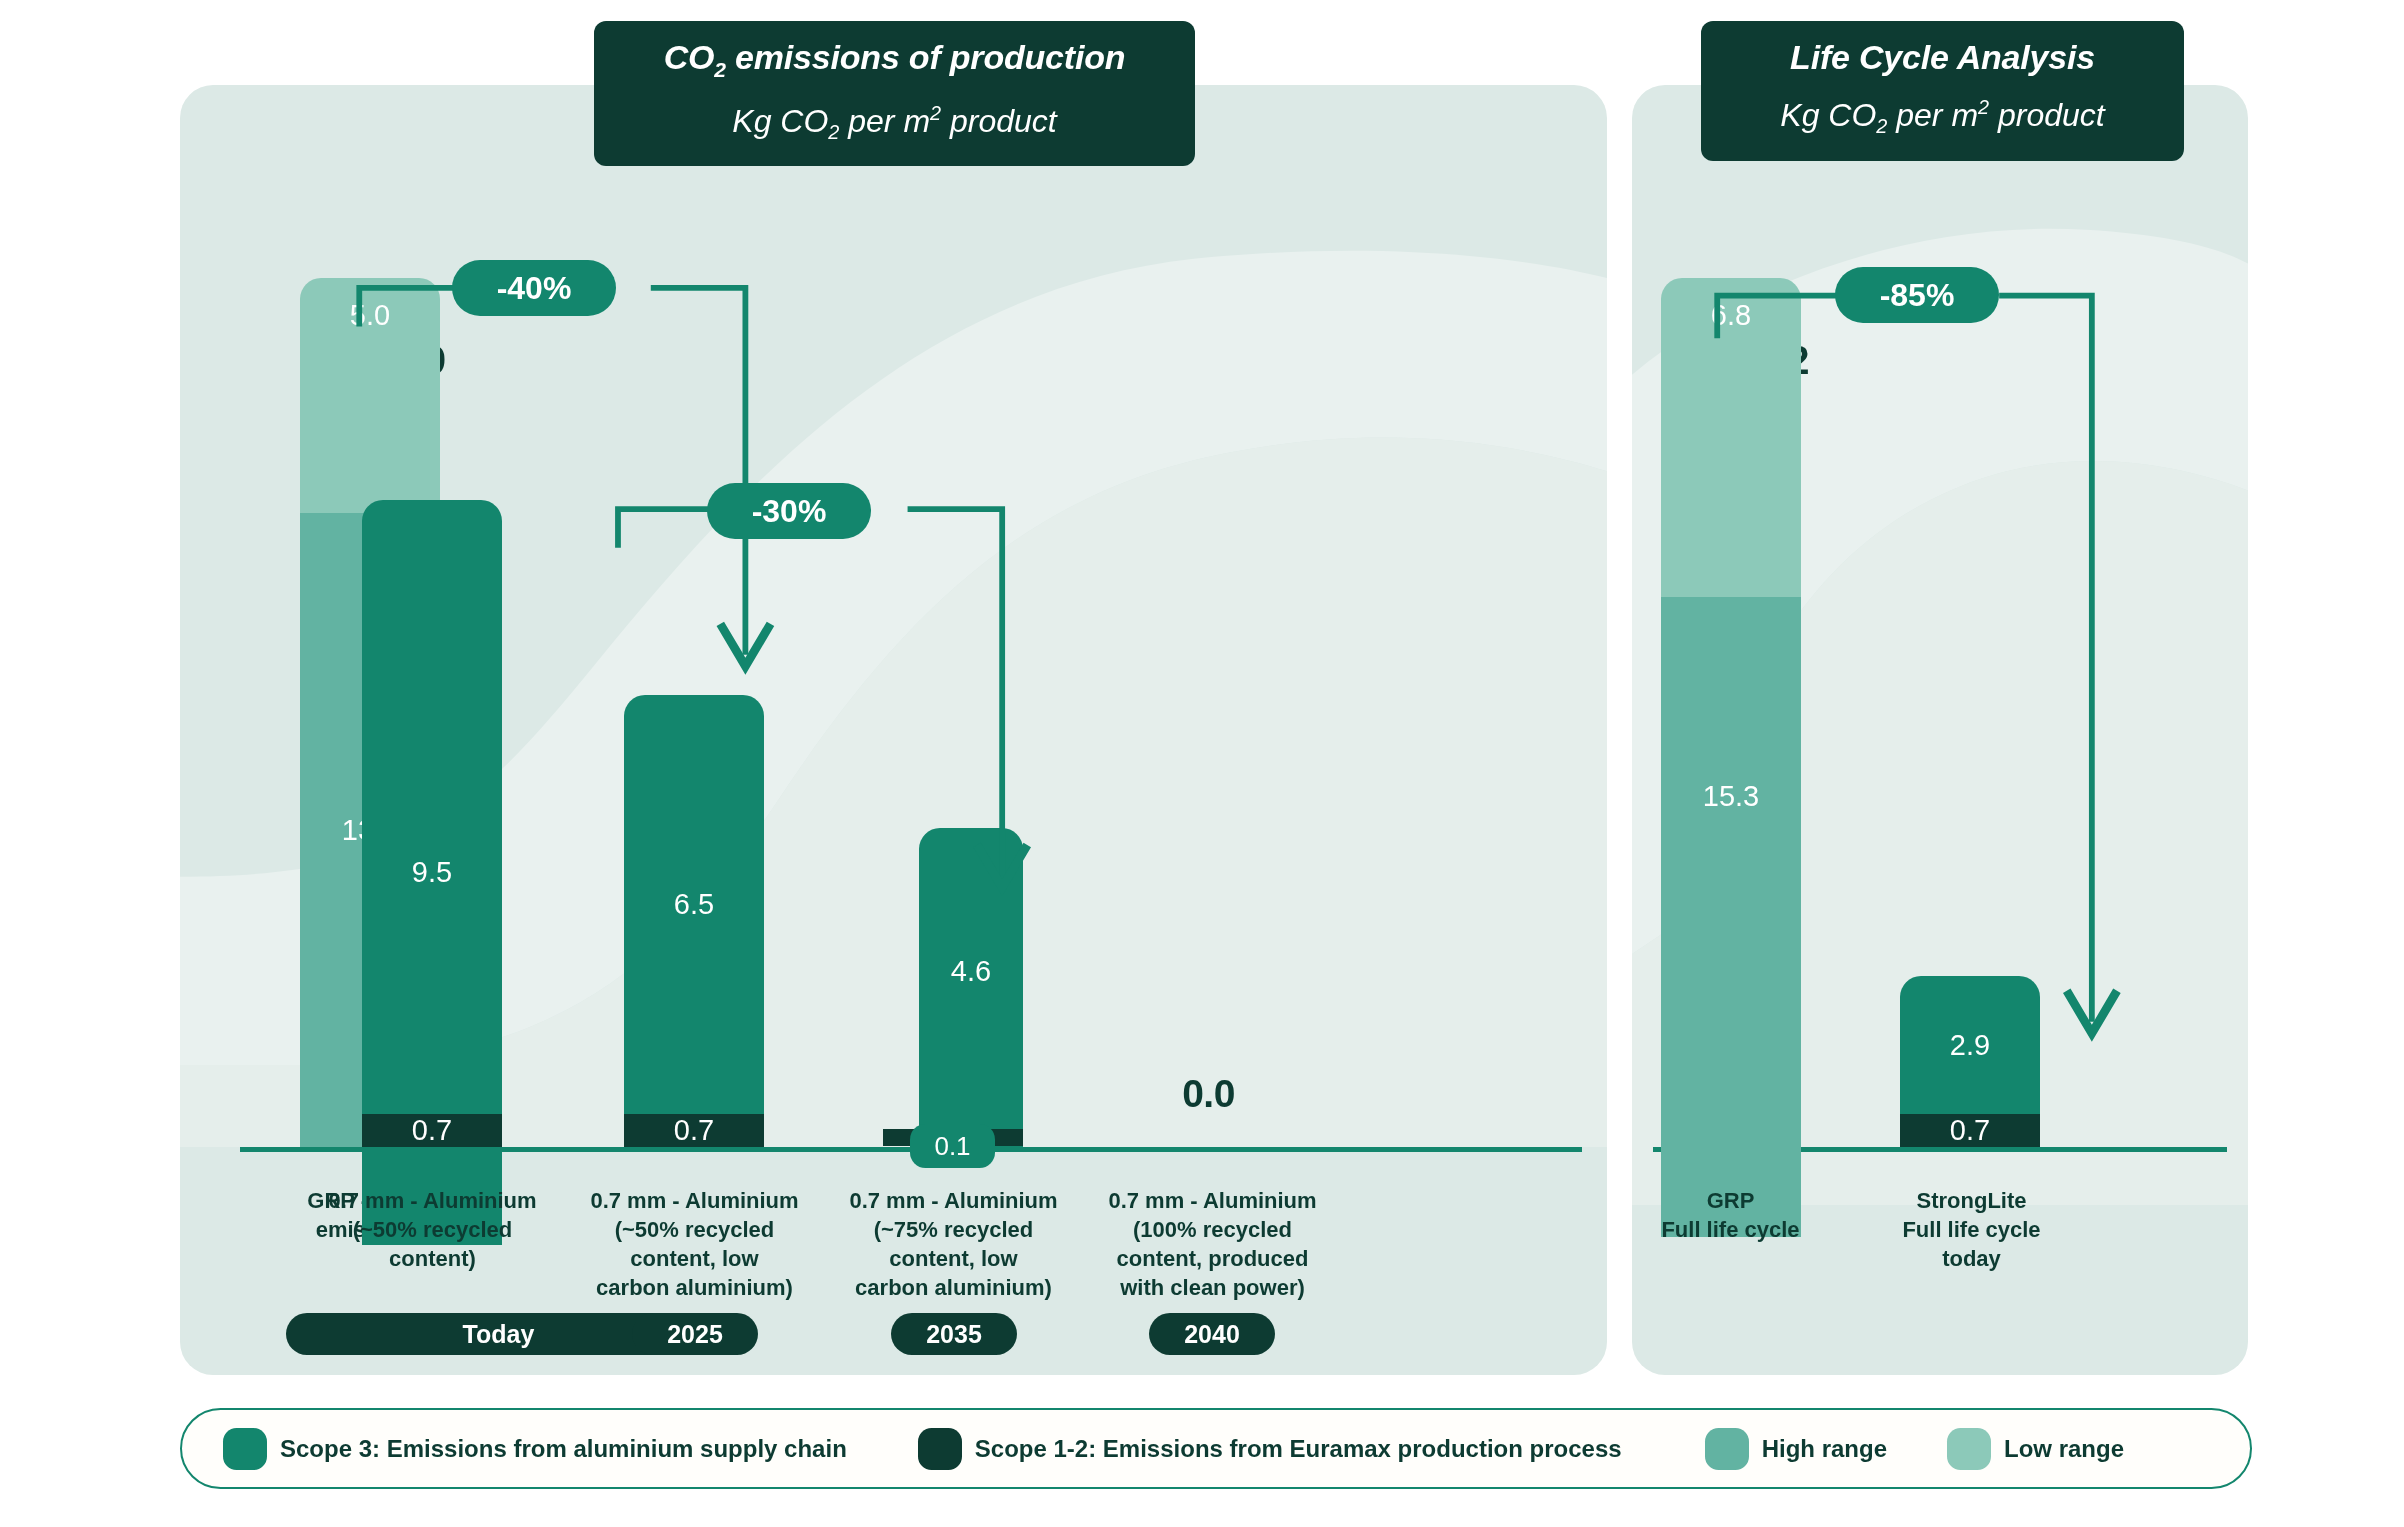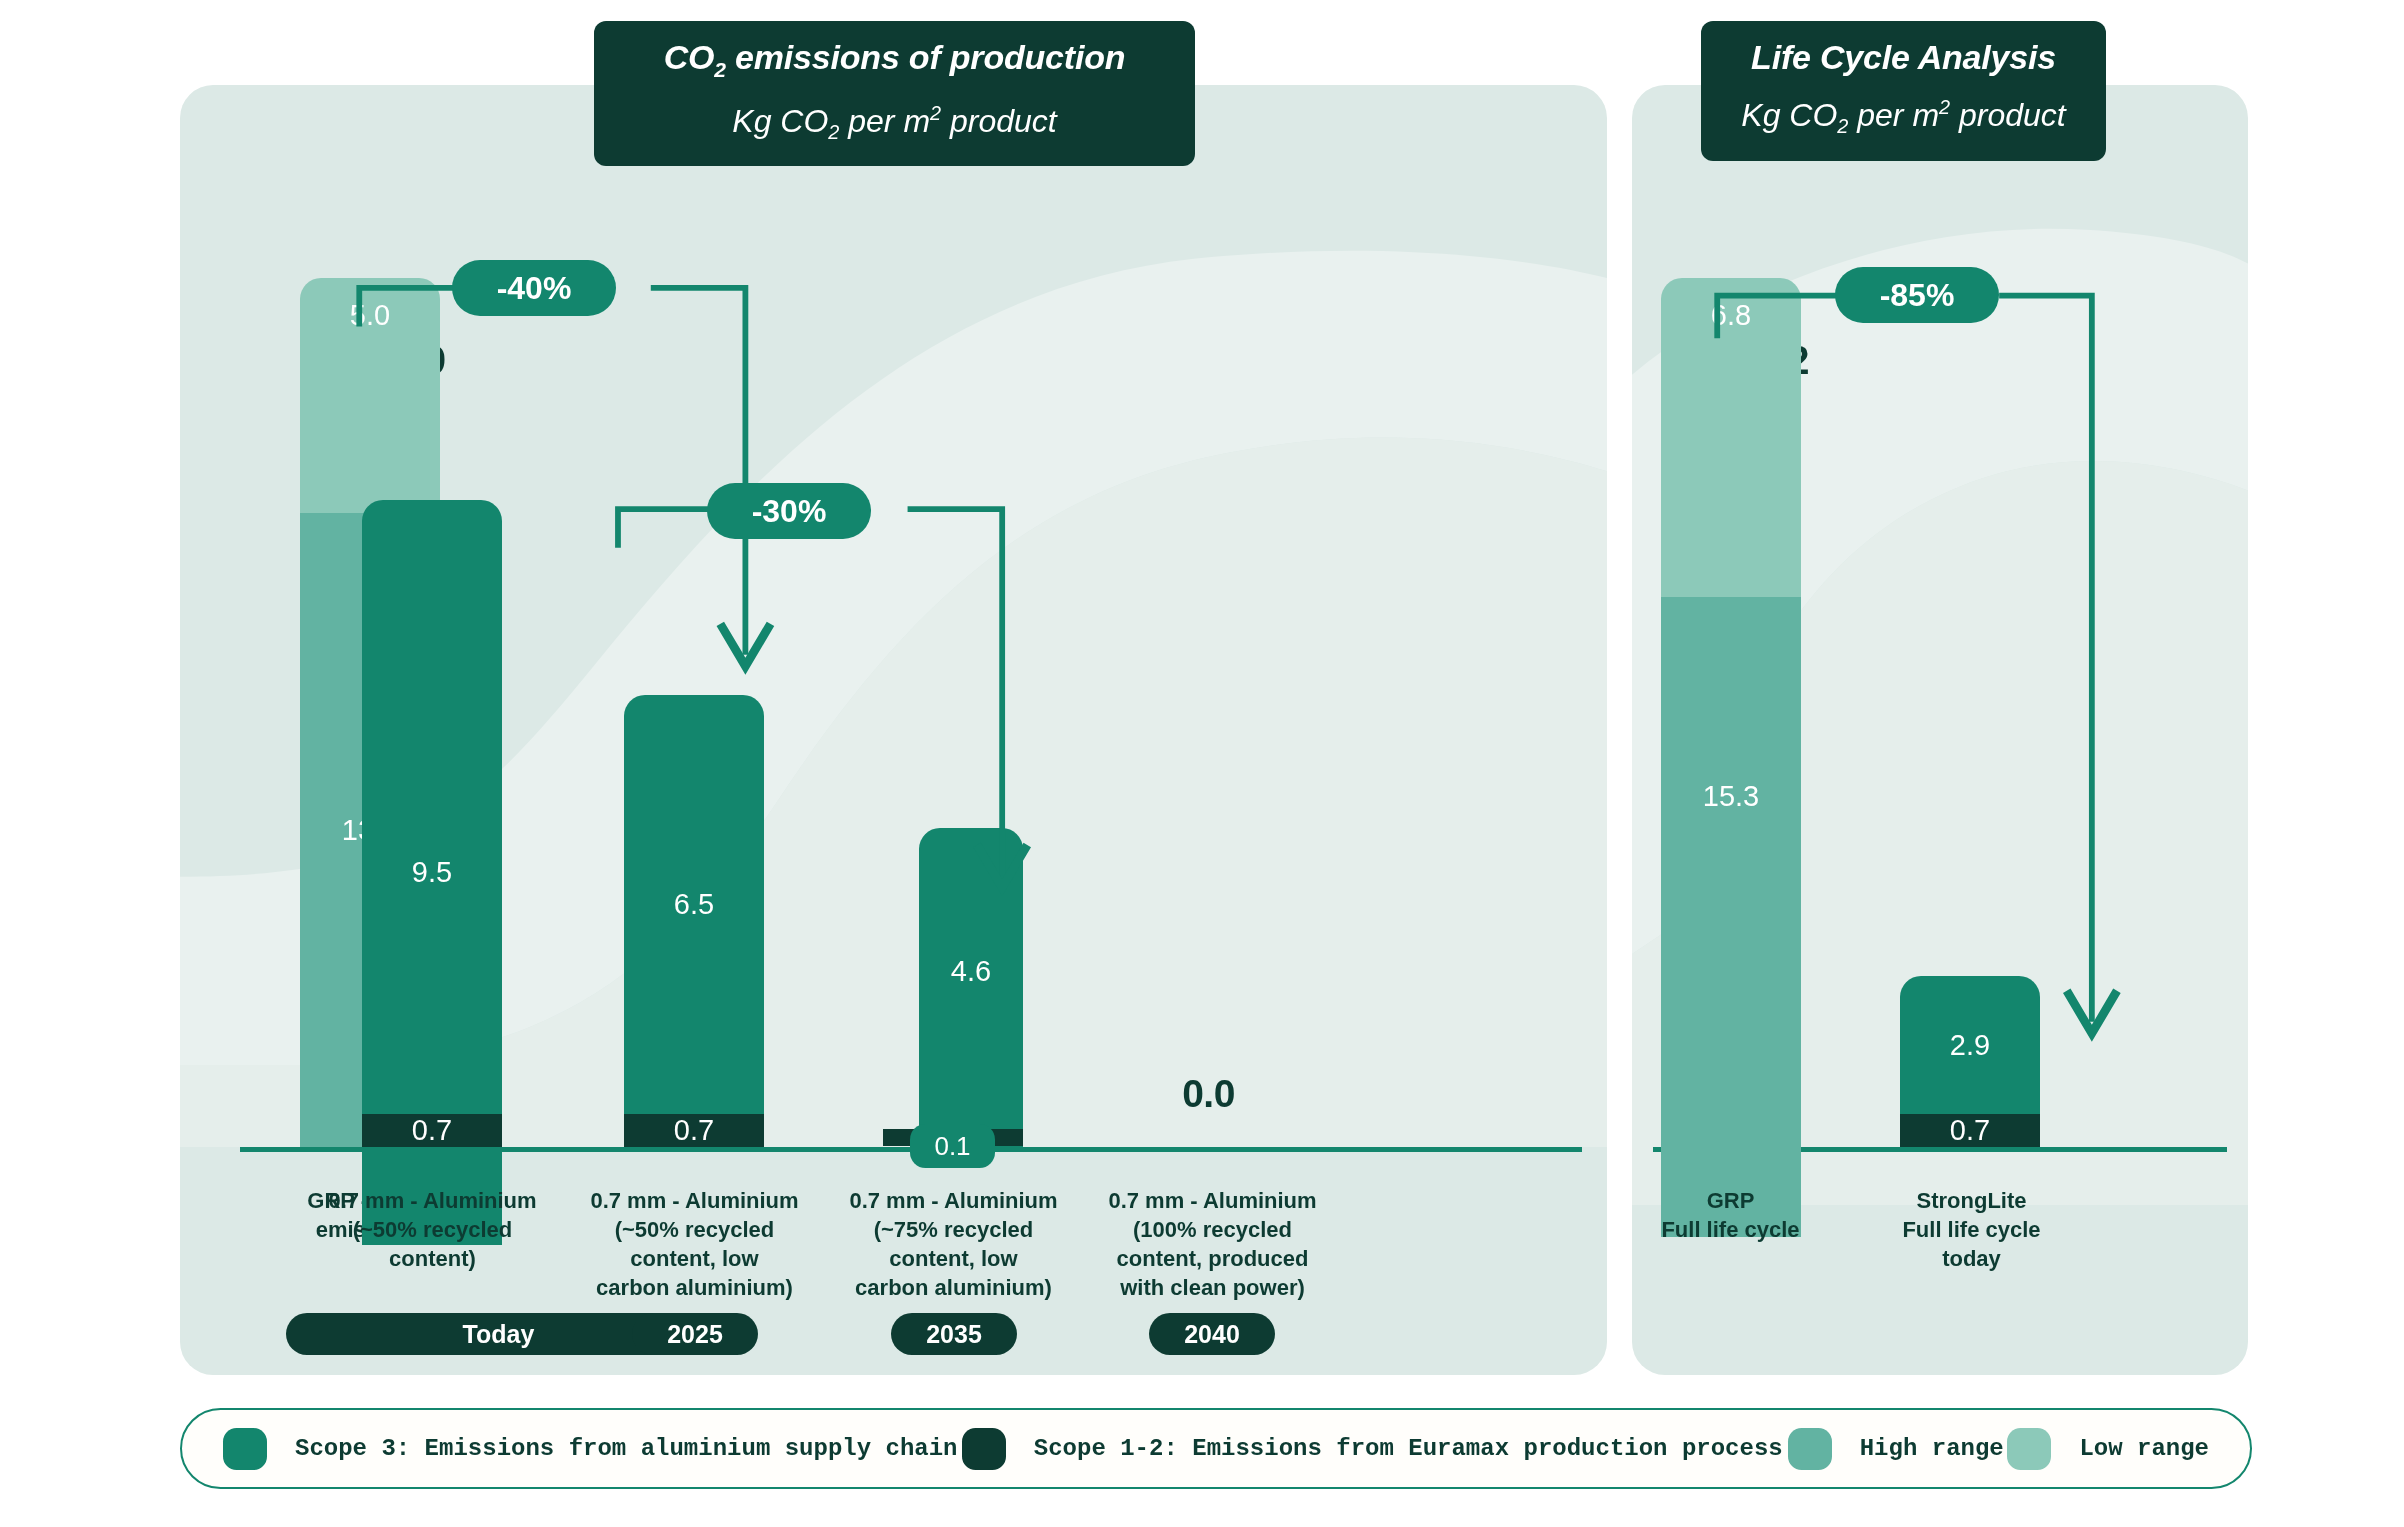--- a/index.html
+++ b/index.html
@@ -29,21 +29,21 @@
     position: absolute;
     background: #0D3B32;
     color: #ffffff;
     border-radius: 12px;
     text-align: center;
     padding: 17.4px 39px 21px;
     z-index: 30;
     font-style: italic;
   }
   #header-left  { left: 594px;  top: 21px;  width: 601px; }
-  #header-right { left: 1701px; top: 21px;  width: 405px; }
+  #header-right { left: 1701px; top: 21px;  width: 483px; }
   .header-title { font-size: 34px; font-weight: 700; letter-spacing: -0.2px; line-height:1.12; }
   .header-sub   { font-size: 32px; font-weight: 400; line-height:1.2; margin-top:20px;}
   .sub-s { font-size: 0.62em; vertical-align: sub; }
   .sup-s { font-size: 0.62em; vertical-align: super; }
 
   
   .plot { position: absolute; }
   #plot-left  { left: 180px; top: 85px; width: 1427px; height: 1290px; }
   #plot-right { left: 1632px; top: 85px; width: 616px; height: 1290px; }
 
@@ -128,21 +128,21 @@
     left: 180px; top: 1408px;
     width: 2072px; height: 81px;
     border: 2.9px solid #13866D;
     border-radius: 41px;
     background: #FFFEFB;
     display: flex;
     align-items: center;
     gap: 0;
     padding: 0 41px;
   }
-  .legend-item { display: flex; align-items: center; gap: 28px; font-family: Liberation Mono, monospace; }
+  .legend-item { display: flex; align-items: center; gap: 13px; }
   .swatch { width: 44px; height: 42px; border-radius: 13.5px; flex: none; }
   .legend-text { color: #0D3B32; font-size: 24px; font-weight: 700; white-space: nowrap; }
   .lg-gap1 { width: 71px; } .lg-gap2 { width: 83px; } .lg-gap3 { width: 60px; }
 </style>
 </head>
 <body>
 
 <div class="stage">
 
   <div class="panel" id="panel-left">

